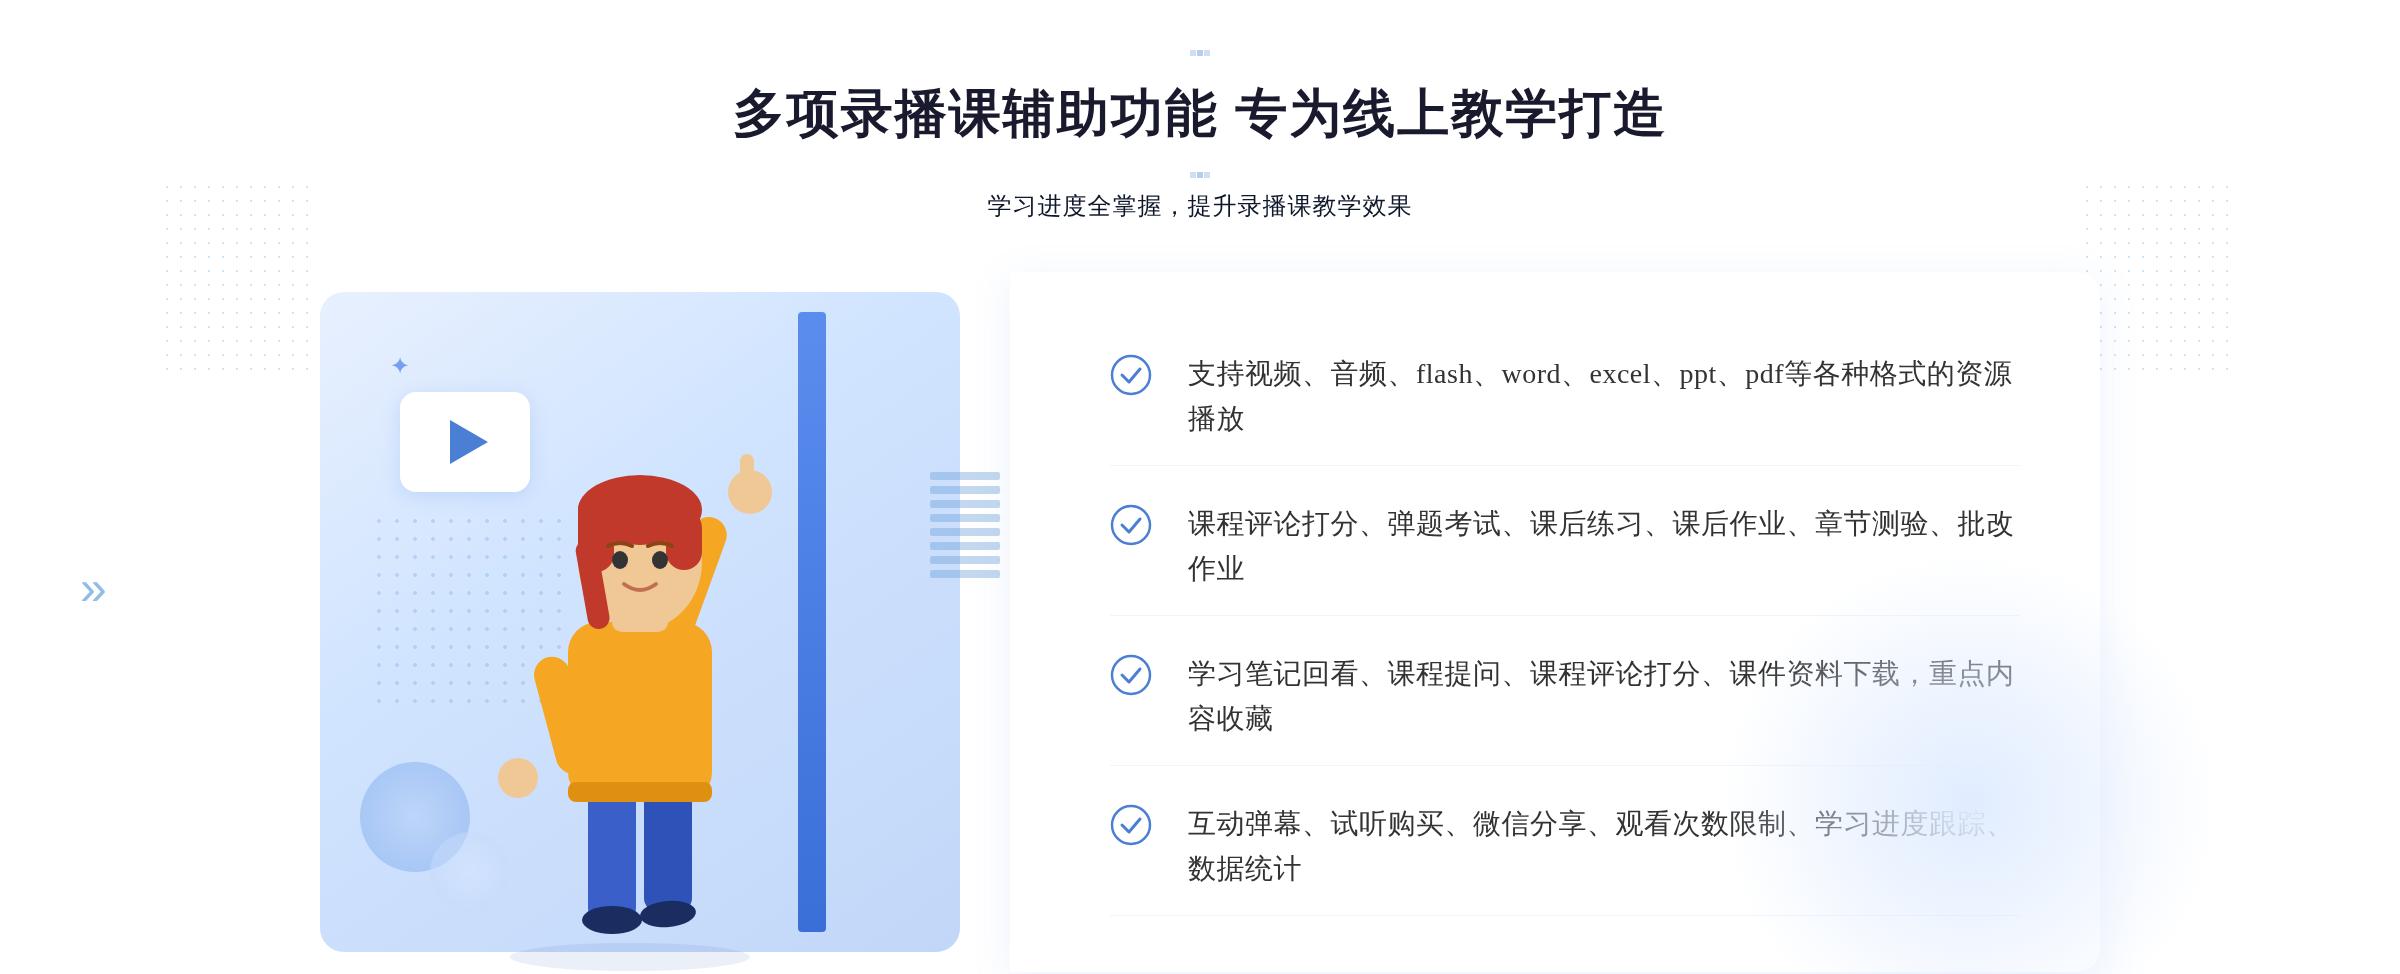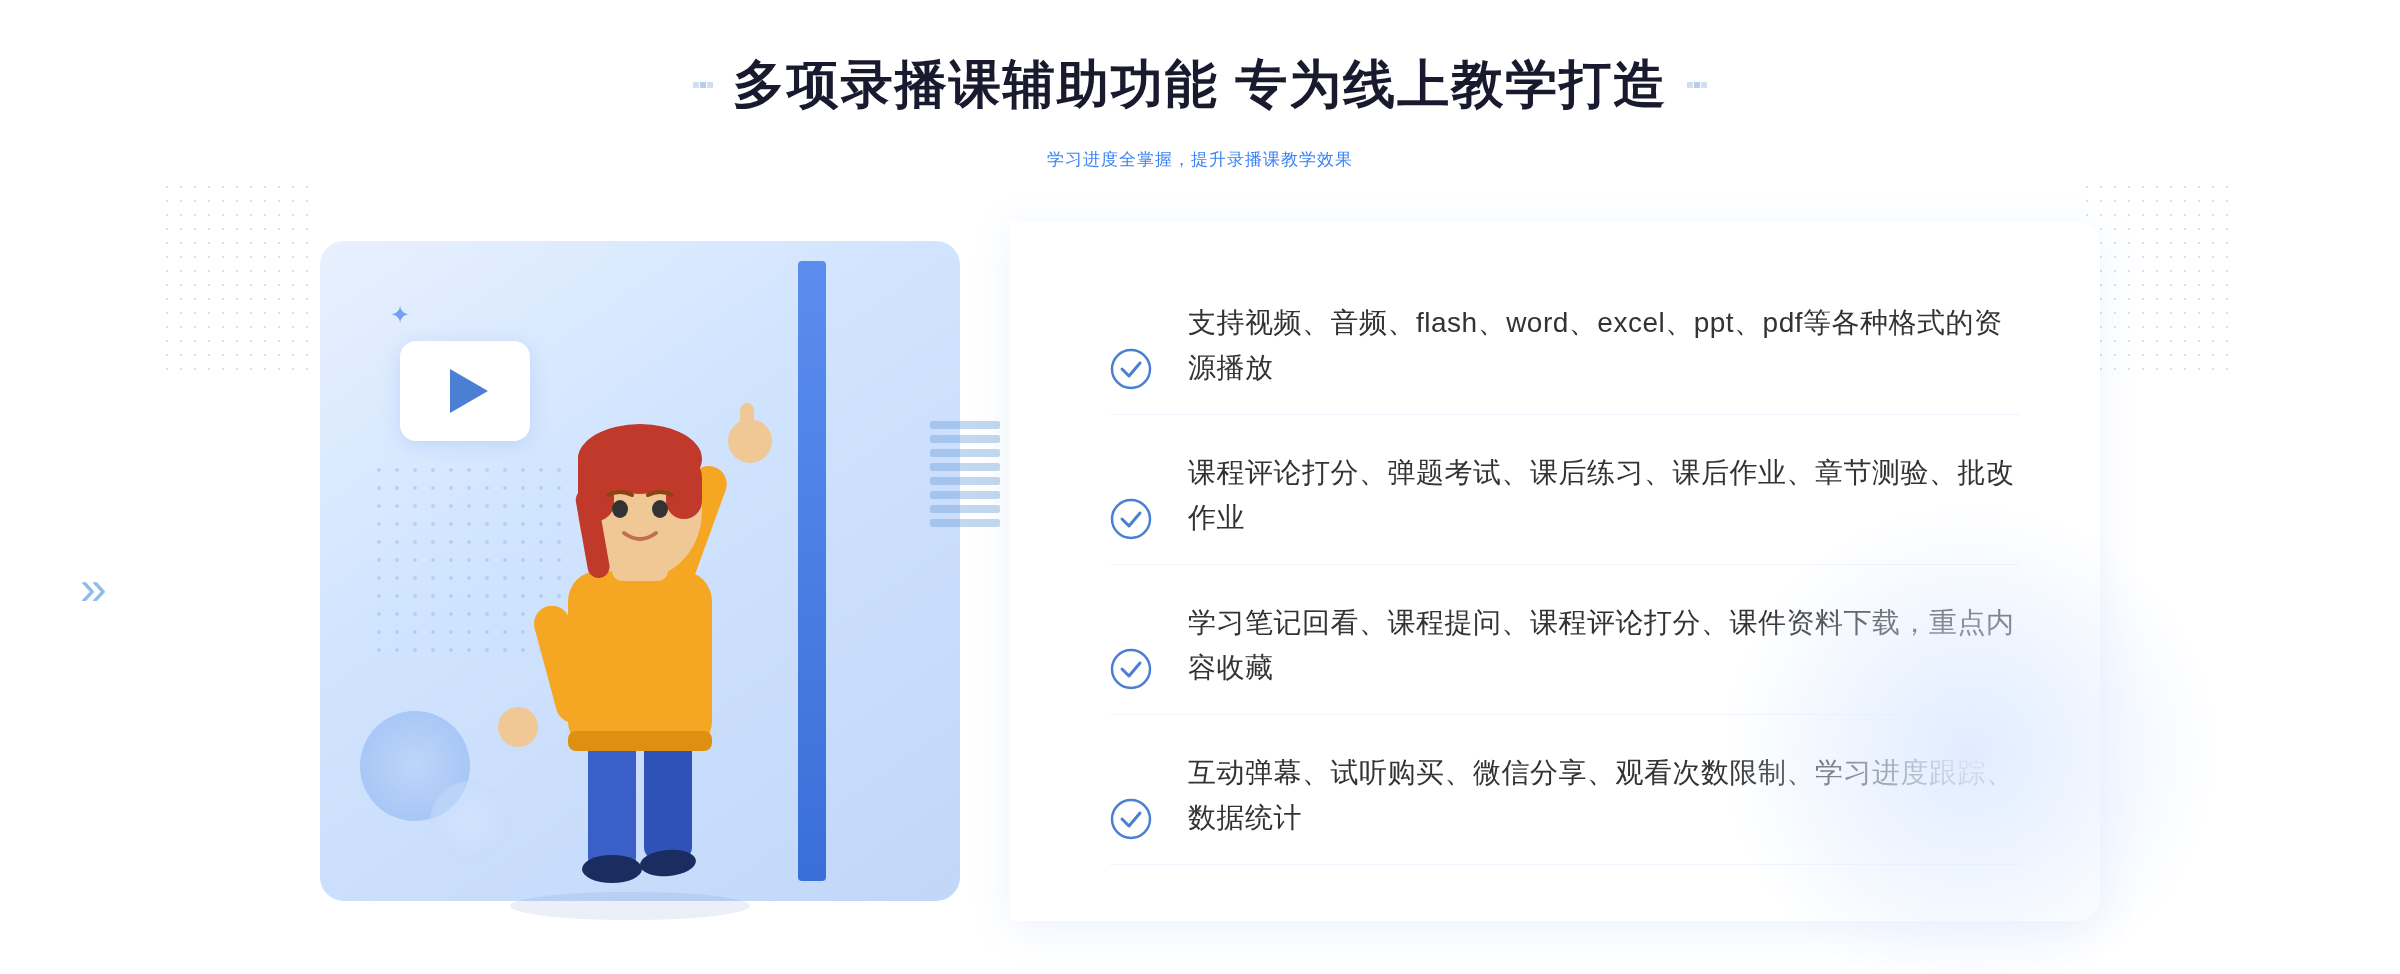--- a/index.html
+++ b/index.html
@@ -57,21 +57,22 @@
     
     .header {
       text-align: center;
       margin-bottom: 20px;
       position: relative;
     }
     .header-title-row {
       display: flex;
       align-items: center;
       justify-content: center;
-      gap: 16px;
+      gap: 23px;
+      flex-direction: column;
     }
     .header-deco {
       display: flex;
       gap: 5px;
       align-items: center;
     }
     .header-deco span {
       width: 6px;
       height: 6px;
       background: #b0c8e8;
@@ -81,23 +82,23 @@
     .header-deco span:nth-child(2) { opacity: 0.9; }
     .header-deco span:nth-child(3) { transform: translateX(-4px); opacity: 0.6; }
 
     .main-title {
       font-size: 52px;
       font-weight: 700;
       color: #1a1a2e;
       letter-spacing: 2px;
     }
     .sub-title {
-      font-size: 17px;
-      color: #3b82f6;
-      margin-top: 28px;
+      font-size: 24px;
+      color: #0f172a;
+      margin-top: 12px;
       letter-spacing: 1px;
     }
 
     
     .content-area {
       display: flex;
       align-items: stretch;
       width: 1800px;
       margin-top: 30px;
       position: relative;
@@ -239,24 +240,25 @@
       display: flex;
       flex-direction: column;
       justify-content: space-around;
       box-shadow: 0 8px 40px rgba(100,150,240,0.12);
       margin-left: -10px;
       z-index: 2;
     }
 
     .feature-item {
       display: flex;
-      align-items: flex-end;
+      align-items: flex-start;
       gap: 36px;
       padding: 24px 0;
       border-bottom: 1px solid #f0f4ff;
+      font-family: Liberation Serif, serif;
     }
     .feature-item:last-child {
       border-bottom: none;
     }
 
     .check-icon {
       width: 42px;
       height: 42px;
       flex-shrink: 0;
       margin-top: 2px;

